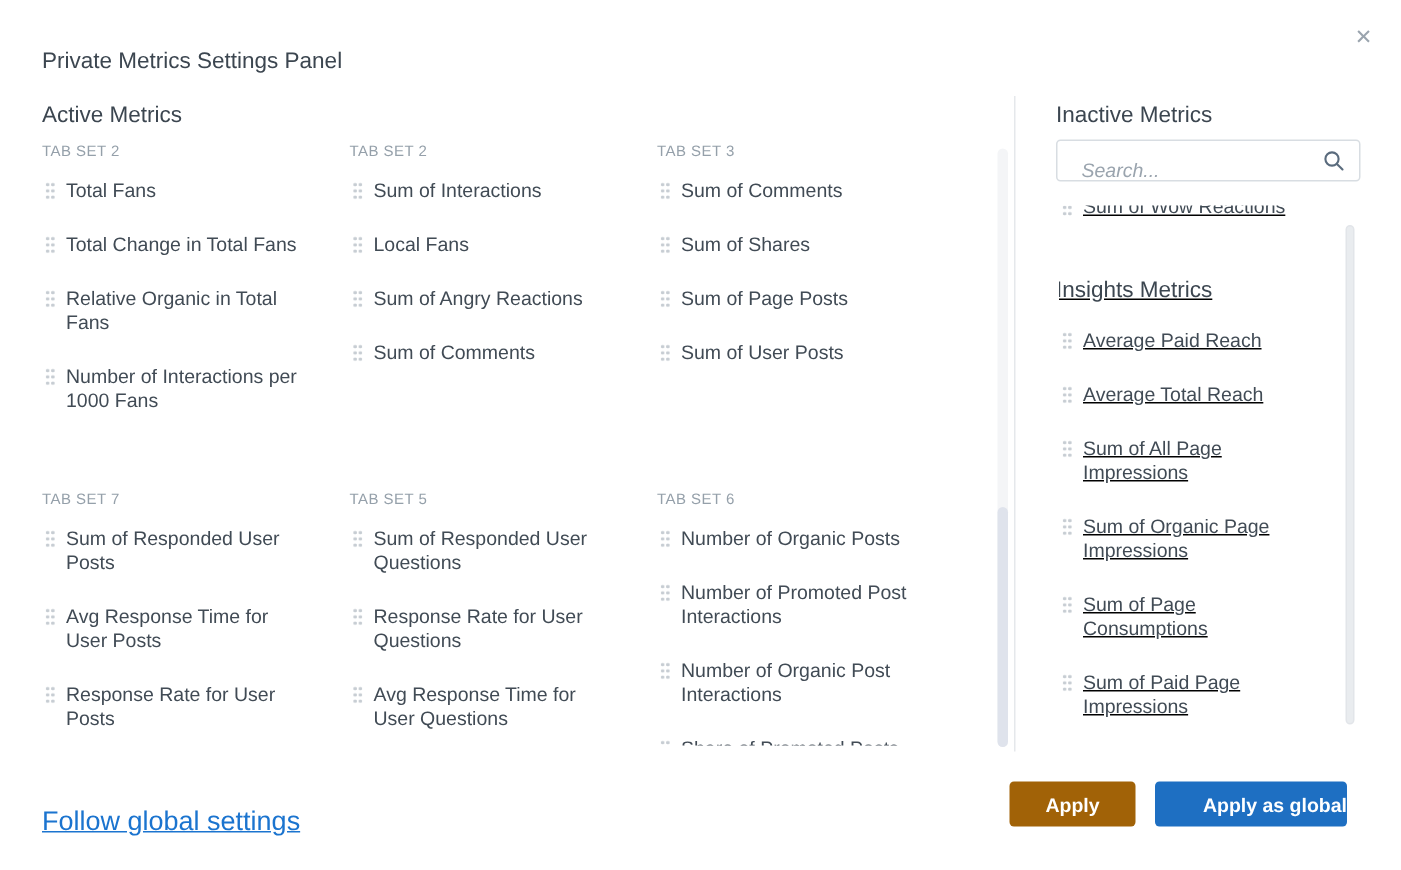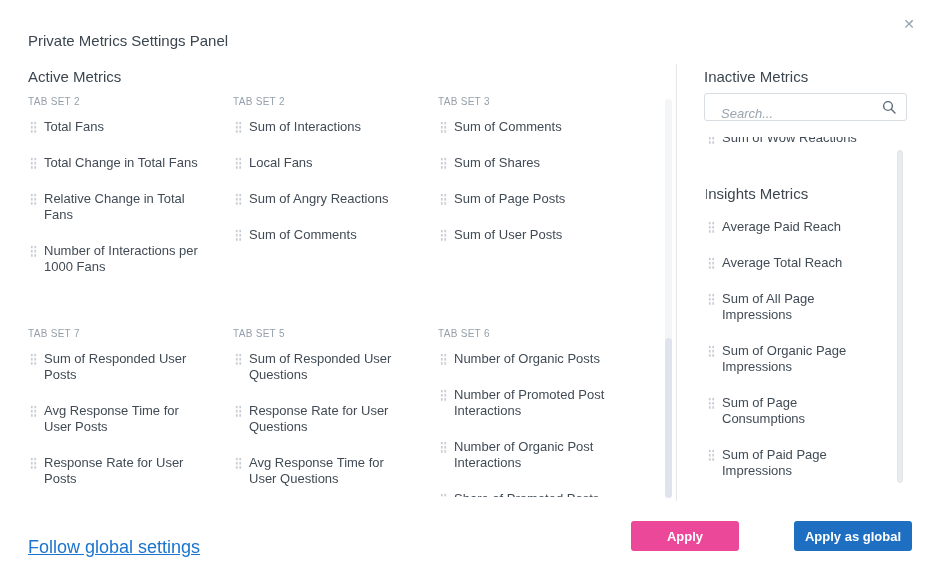--- a/index.html
+++ b/index.html
@@ -31,31 +31,31 @@
   .divider { position:absolute; left:676px; top:64px; width:1px; height:437px; background:#e5e8eb; }
   .scroll-track-left { position:absolute; left:665px; top:99px; width:7px; height:399px; background:#f4f5f7; border-radius:4px; }
   .scroll-thumb-left { position:absolute; left:665px; top:338px; width:7px; height:160px; background:#dfe3ec; border-radius:4px; }
   .scroll-thumb-right { position:absolute; left:897px; top:150px; width:6px; height:333px; background:#e9ecef; border-radius:3px; border:1px solid #e2e5e9; }
 
   
   .search-box { position:absolute; left:704px; top:93px; width:203px; height:28px; }
   .search-input { width:100%; height:100%; border:1px solid #d8dde2; border-radius:3px; padding:12px 32px 0 16px; font-size:13px; color:#414b55; font-family:"Liberation Sans", sans-serif; outline:none; }
   .search-input::placeholder { font-style:italic; color:#9aa4ae; }
   .search-icon { position:absolute; right:11px; top:7px; width:14px; height:14px; }
-  .inactive-scroll { position:absolute; left:706px; top:137px; width:180px; height:360px; overflow:hidden; }
+  .inactive-scroll { position:absolute; left:706px; top:137px; width:180px; height:360px; overflow:hidden;text-decoration:underline; }
   .inactive-scroll .metric { width:178px; }
   .inactive-scroll .metric-text { width:160px; }
   .clip-top { margin-top:-7px; }
   .insights-heading { font-size:15px; color:#3c4650; margin:39px 0 17px -2px; }
 
   
   .footer-link { position:absolute; left:28px; top:537px; font-size:18px; color:#1b74cf; text-decoration:underline; cursor:pointer; }
   .btn { position:absolute; top:521px; height:30px; border:none; border-radius:3px; color:#ffffff; font-weight:bold; font-size:13px; font-family:"Liberation Sans", sans-serif; cursor:pointer; }
-  .btn-apply { left:631px; width:108px; background:#ec4899; }
-  .btn-apply-global { left:794px; width:118px; background:#1e6fc2; }
+  .btn-apply { left:673px; width:84px; background:#a16207; }
+  .btn-apply-global { left:770px; width:128px; background:#1e6fc2;text-align:right; }
 </style>
 </head>
 <body>
 
 <div class="panel">
 
   <div class="title">Private Metrics Settings Panel</div>
   <div class="close-btn">✕</div>
 
   <div class="section-heading h-active">Active Metrics</div>
@@ -67,21 +67,21 @@
         <div class="metric">
             <span class="grip"></span>
             <span class="metric-text">Total Fans</span>
           </div>
         <div class="metric">
             <span class="grip"></span>
             <span class="metric-text">Total Change in Total Fans</span>
           </div>
         <div class="metric">
             <span class="grip"></span>
-            <span class="metric-text">Relative Change in Total Fans</span>
+            <span class="metric-text">Relative Organic in Total Fans</span>
           </div>
         <div class="metric">
             <span class="grip"></span>
             <span class="metric-text">Number of Interactions per 1000 Fans</span>
           </div>
       </div>
       <div class="metrics-col">
         <div class="tabset-label">TAB SET 2</div>
         <div class="metric">
             <span class="grip"></span>

